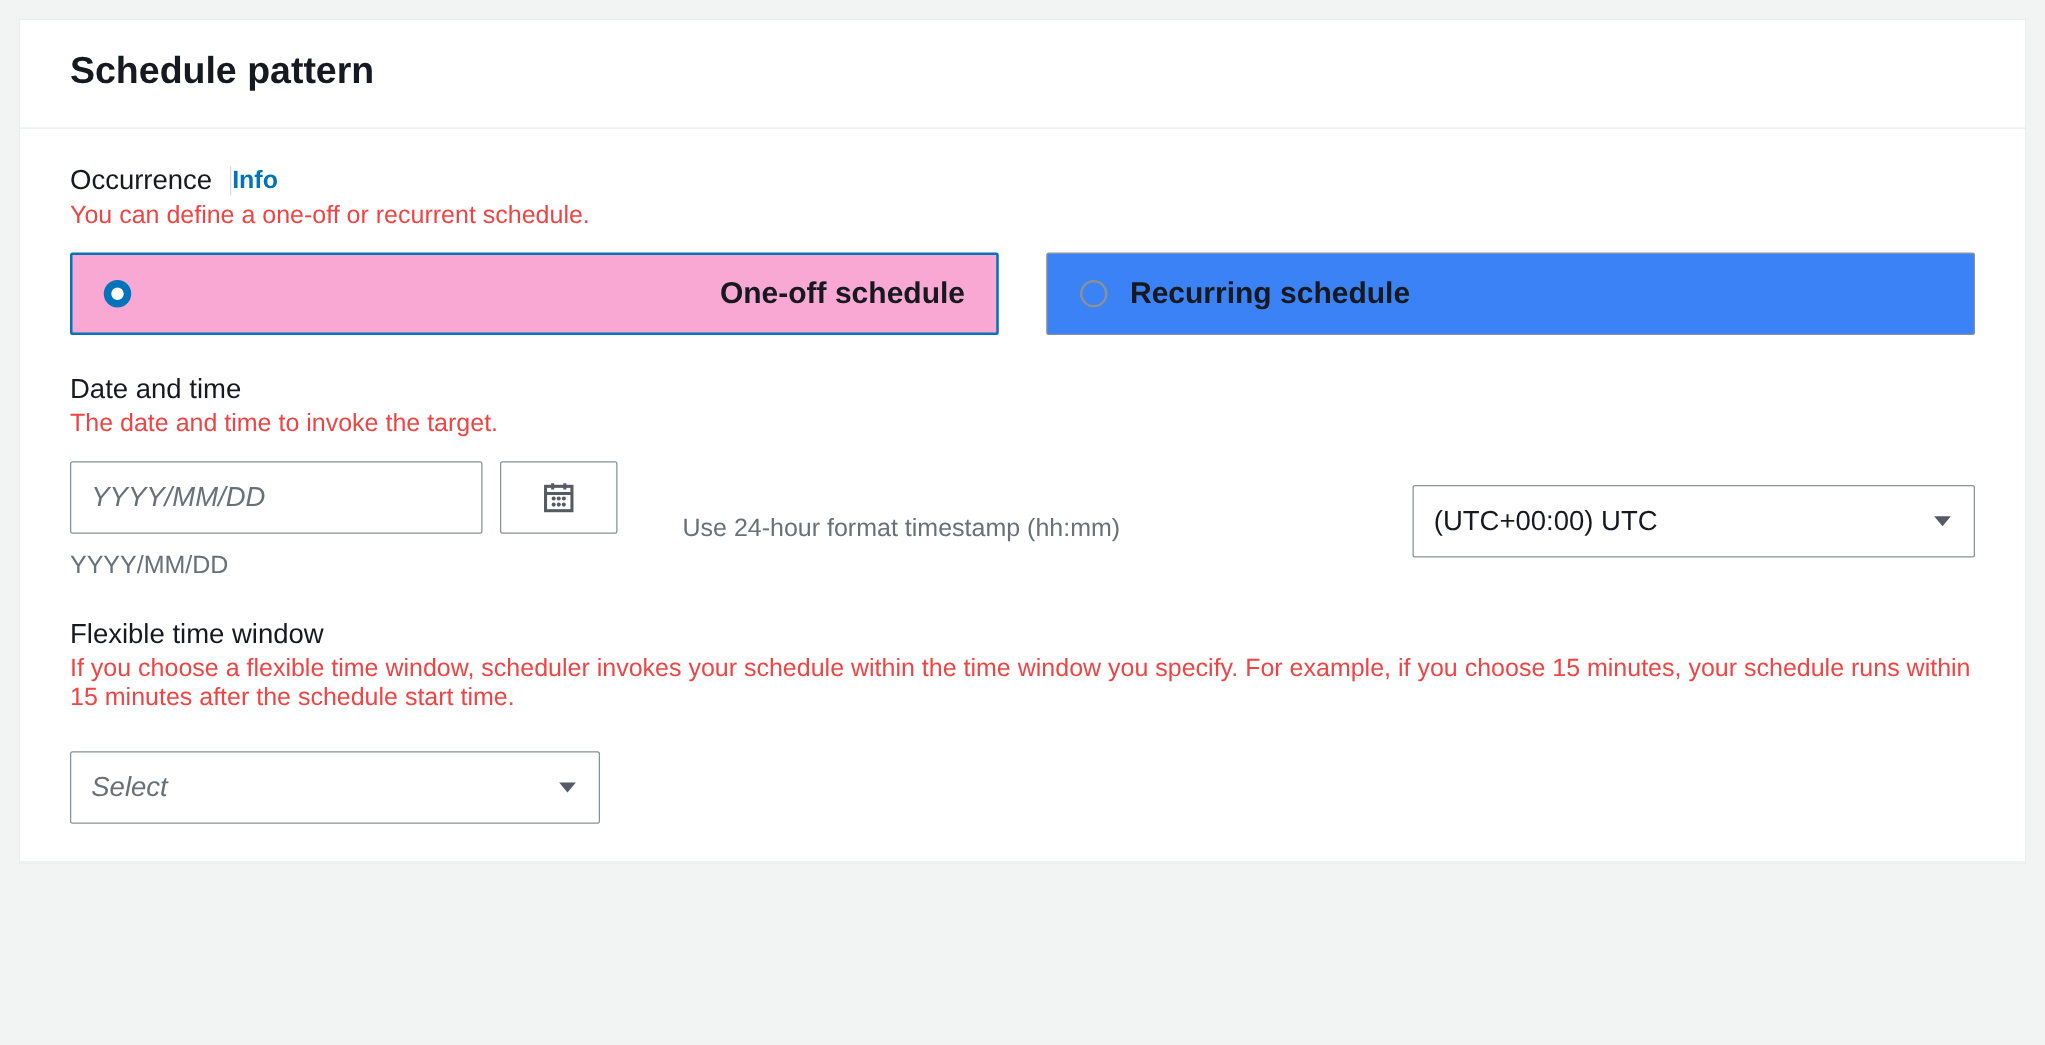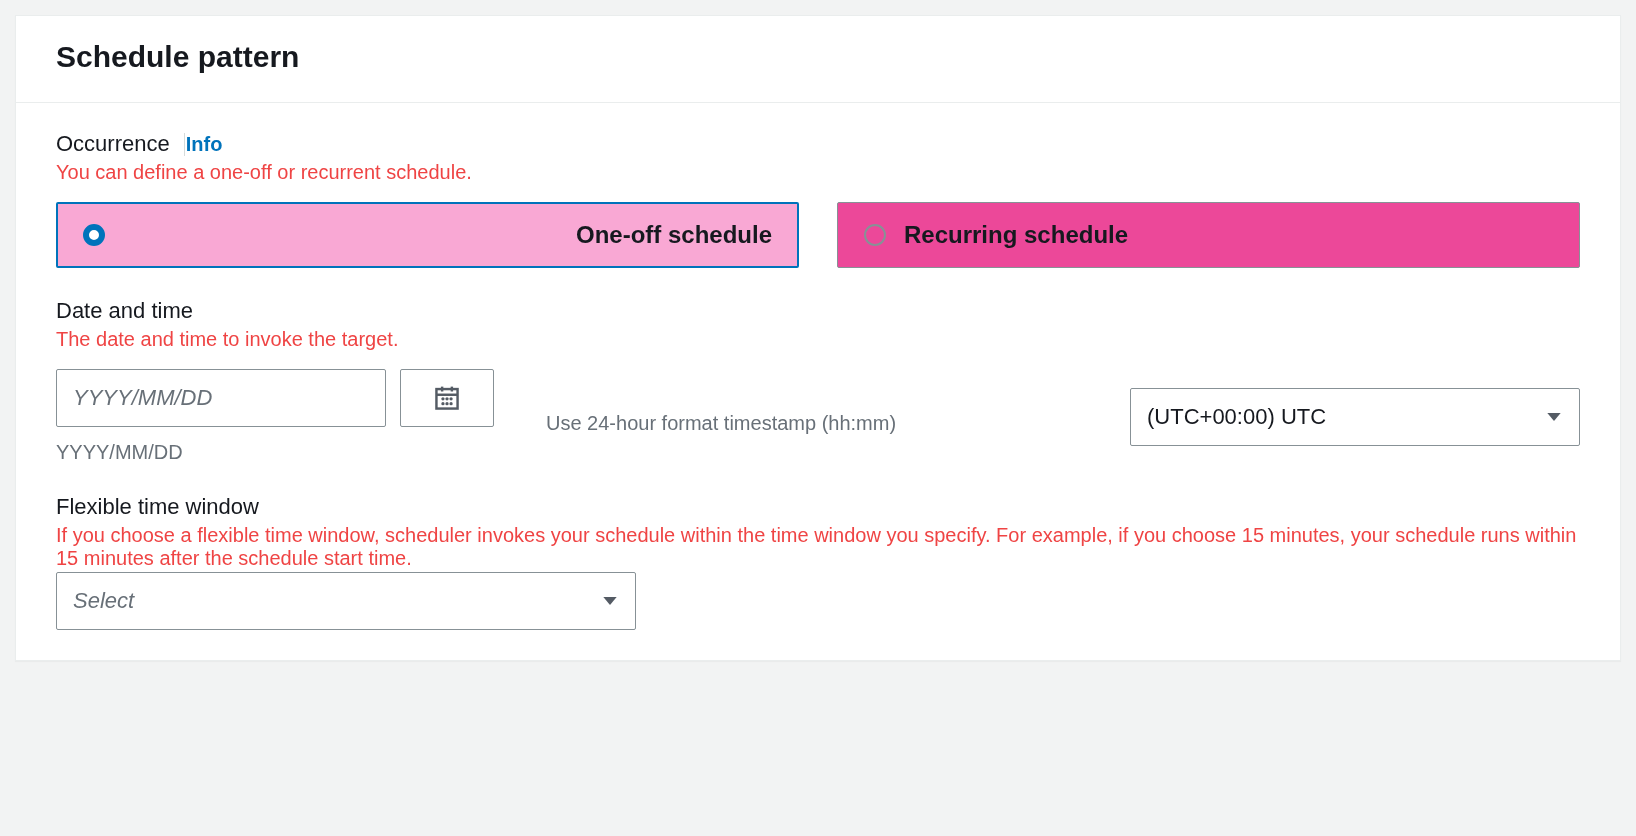--- a/index.html
+++ b/index.html
@@ -68,21 +68,21 @@
     }
     .radio-tile {
       flex: 1;
       display: flex;
       align-items: center;
       gap: 18px;
       border: 1px solid #879196;
       border-radius: 2px;
       padding: 0 26px;
       cursor: pointer;
-      background: #ec4899;
+      background: #3b82f6;
     }
     .radio-tile.selected {
       border: 2px solid #0073bb;
       background: #f9a8d4;
       padding: 17px 25px;
       justify-content: space-between;
     }
     .radio-circle {
       width: 22px;
       height: 22px;
@@ -174,22 +174,22 @@
       top: 50%;
       transform: translateY(-50%);
       pointer-events: none;
     }
     .sub-desc {
       font-size: 20px;
       color: #687078;
       margin-top: 14px;
     }
     .ftw-select {
-      margin-top: 2px;
-      width: 580px;
+      margin-top: 31px;
+      width: 424px;
     }
   </style>
 </head>
 <body>
 
 <div class="panel">
   <div class="panel-header">
     <h2 class="panel-title">Schedule pattern</h2>
   </div>
 

